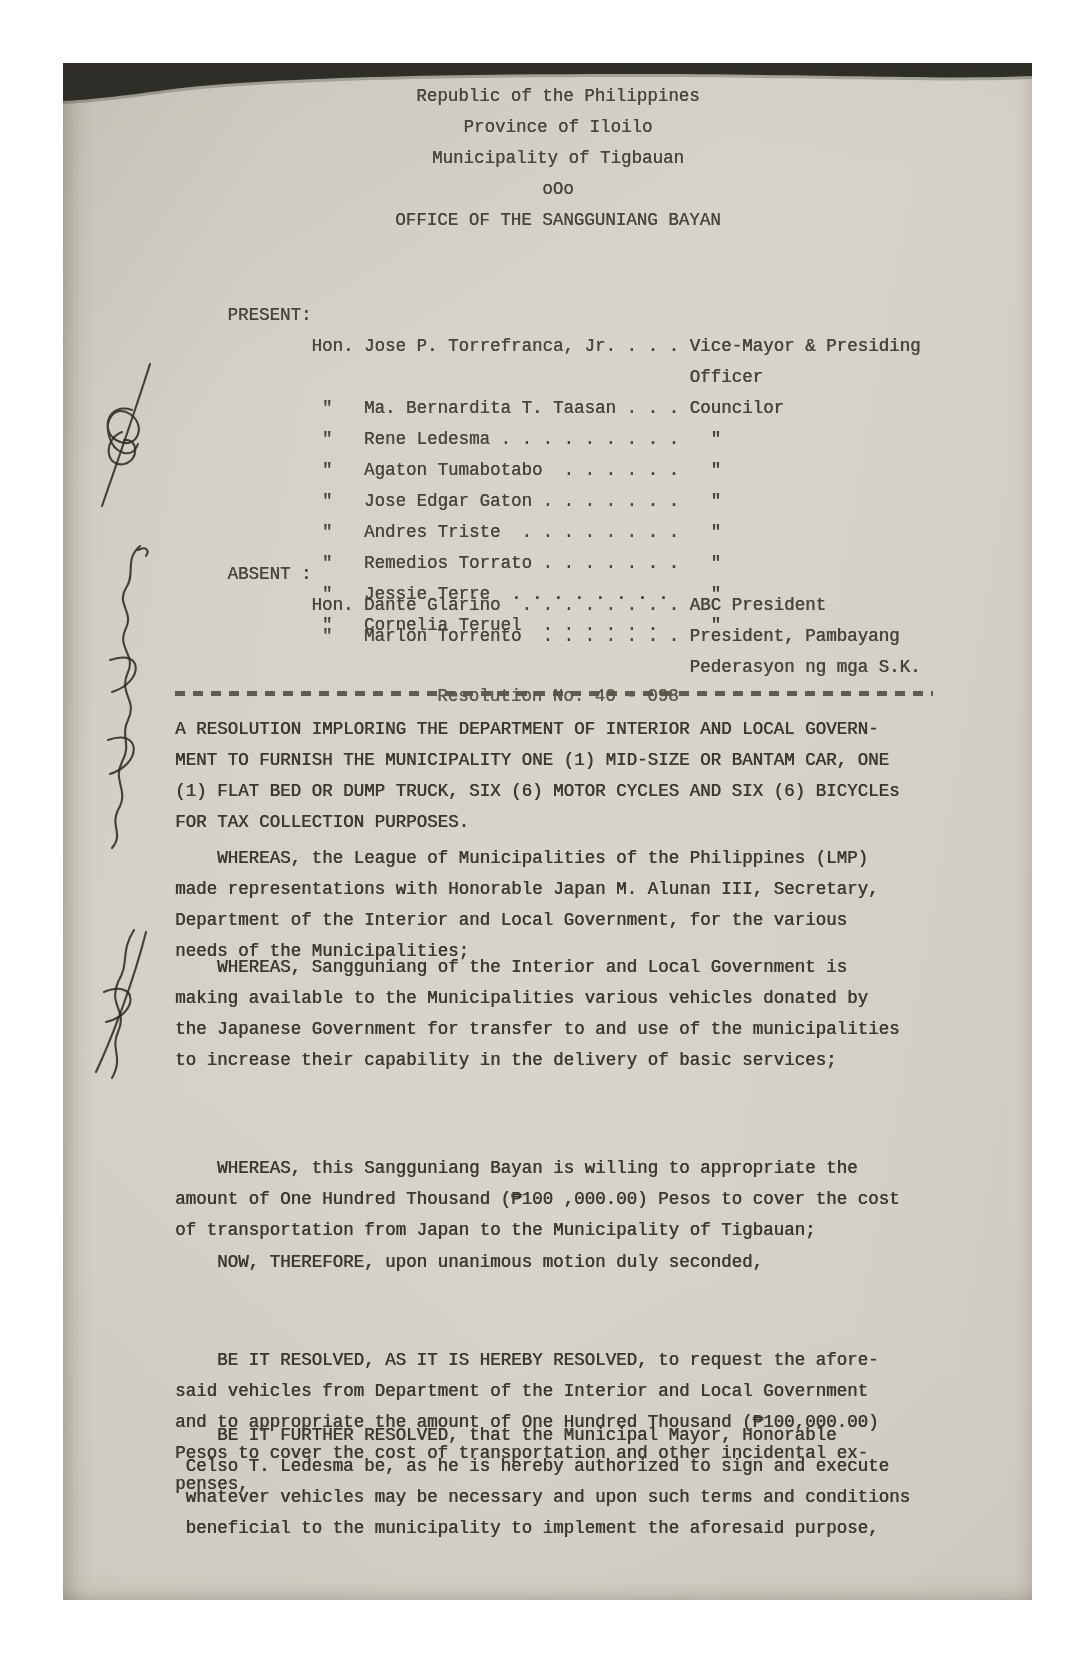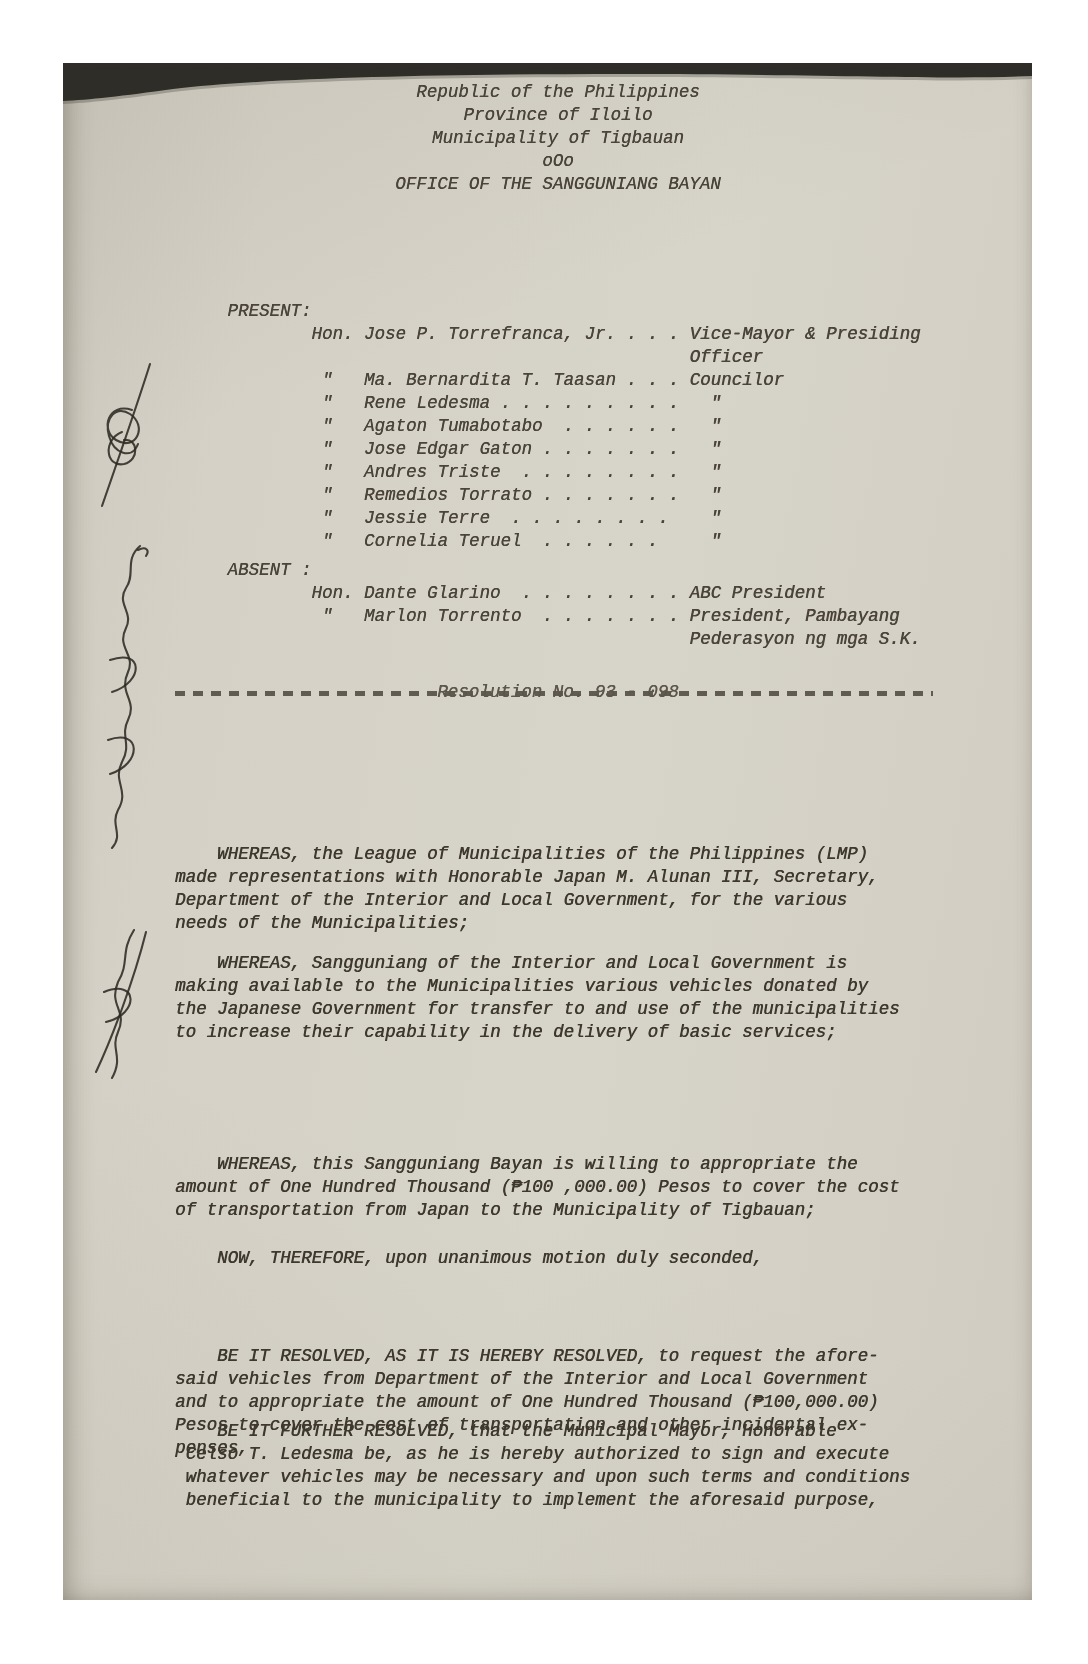--- a/index.html
+++ b/index.html
@@ -7,22 +7,22 @@
         font-family:"Liberation Mono","DejaVu Sans Mono",monospace;}
   .paper{position:absolute;left:63px;top:63px;width:969px;height:1537px;
          background:linear-gradient(100deg,#cdc9be 0%,#d5d1c6 18%,#d7d4c9 55%,#d3cfc4 85%,#cfcbc0 100%);
          box-shadow:inset 20px 0 26px -16px rgba(74,68,56,.38),
                     inset -12px 0 20px -14px rgba(74,68,56,.28),
                     inset 0 -16px 26px -18px rgba(74,68,56,.30);}
   .paper::before{content:"";position:absolute;inset:0;pointer-events:none;
          background:linear-gradient(160deg,rgba(120,112,96,.10) 0%,rgba(255,255,255,0) 22%),
                     linear-gradient(20deg,rgba(120,112,96,.08) 0%,rgba(255,255,255,0) 30%);}
   .topbar{position:absolute;left:0;top:0;width:969px;height:42px;}
-  .txt{position:absolute;white-space:pre;color:#4a443a;font-size:17.5px;line-height:23px;
-       letter-spacing:0;filter:blur(0.24px);font-style:italic;}
+  .txt{position:absolute;white-space:pre;color:#4a443a;font-size:17.5px;line-height:31px;
+       letter-spacing:0;filter:blur(0.24px);}
   .strong{color:#3e382e;text-shadow:0.5px 0 0 currentColor;}
   .mid{text-shadow:0.3px 0 0 currentColor;}
   .hdr{left:112px;width:766px;text-align:center;}
   .res-no{color:#5c564b;text-shadow:0.2px 0 0 currentColor;}
   .dash-sep{position:absolute;left:112px;top:628px;width:758px;height:5px;
        background:repeating-linear-gradient(90deg,#4c463b 0 10px,rgba(0,0,0,0) 10px 18px);
        opacity:.85;}
   .ink{position:absolute;}
   .ink path{fill:none;stroke:#2d2a24;stroke-width:2.1;stroke-linecap:round;stroke-linejoin:round;opacity:.88;}
 </style>
@@ -54,22 +54,26 @@
               "   Andres Triste  . . . . . . . .   "
               "   Remedios Torrato . . . . . . .   "
               "   Jessie Terre  . . . . . . . .    "
               "   Cornelia Teruel  . . . . . .     "</div>
     <div class="txt mid" style="left:112px;top:496px">     ABSENT :
              Hon. Dante Glarino  . . . . . . . . ABC President
               "   Marlon Torrento  . . . . . . . President, Pambayang
                                                  Pederasyon ng mga S.K.</div>
 
     <div class="dash-sep"></div>
-    <div class="txt hdr res-no" style="top:618px">Resolution No. 93 - 098</div>
+    <div class="txt hdr res-no" style="top:618px">Resolution No. 40 - 098</div>
 
+    <div class="txt strong" style="left:112px;top:651px">A RESOLUTION IMPLORING THE DEPARTMENT OF INTERIOR AND LOCAL GOVERN-
+MENT TO FURNISH THE MUNICIPALITY ONE (1) MID-SIZE OR BANTAM CAR, ONE
+(1) FLAT BED OR DUMP TRUCK, SIX (6) MOTOR CYCLES AND SIX (6) BICYCLEs
+FOR TAX COLLECTION PURPOSES.</div>
 
     <div class="txt strong" style="left:112px;top:780px">    WHEREAS, the League of Municipalities of the Philippines (LMP)
 made representations with Honorable Japan M. Alunan III, Secretary,
 Department of the Interior and Local Government, for the various
 needs of the Municipalities;</div>
     <div class="txt strong" style="left:112px;top:889px">    WHEREAS, Sangguniang of the Interior and Local Government is
 making available to the Municipalities various vehicles donated by
 the Japanese Government for transfer to and use of the municipalities
 to increase their capability in the delivery of basic services;</div>
     <div class="txt strong" style="left:112px;top:1090px">    WHEREAS, this Sangguniang Bayan is willing to appropriate the

